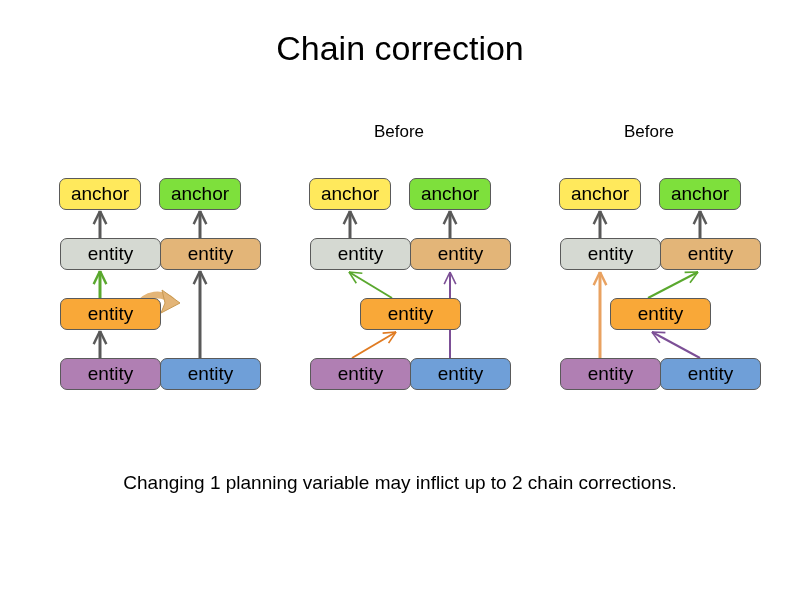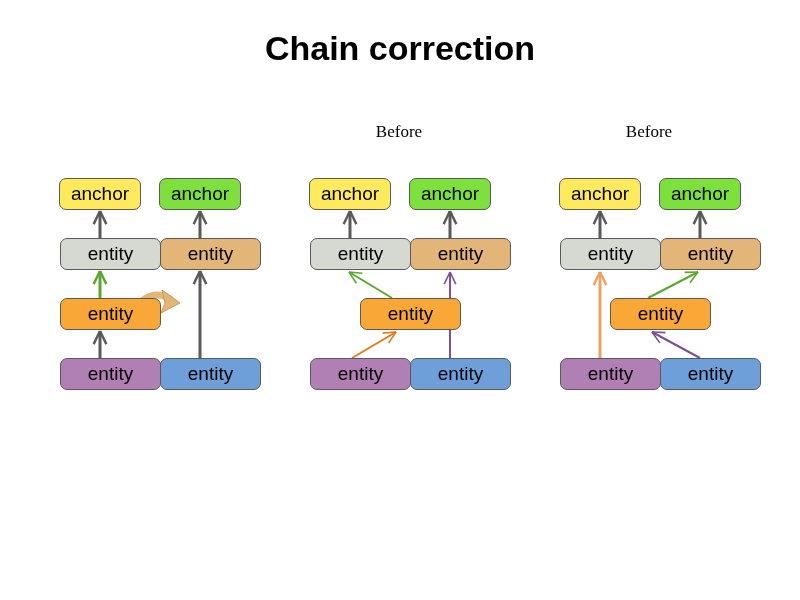--- a/index.html
+++ b/index.html
@@ -21,33 +21,32 @@
     width: 800px;
     height: 600px;
   }
   .title {
     position: absolute;
     left: 0;
     top: 28px;
     width: 800px;
     text-align: center;
     font-size: 34px;
-    font-weight: bold;
+    font-weight: normal;
     line-height: 40px;
     letter-spacing: 0px;
     color: #000000;
   }
   .group-label {
     position: absolute;
     font-size: 17px;
     line-height: 20px;
     text-align: center;
     color: #000000;
     white-space: nowrap;
-    font-family: Liberation Serif, serif;
   }
   .caption {
     position: absolute;
     left: 0;
     top: 470px;
     width: 800px;
     text-align: center;
     font-size: 19px;
     line-height: 26px;
     color: #000000;
@@ -216,14 +215,15 @@
       <div class="node-box w-entity" style="left: 410px; top: 358px; background: rgb(111, 159, 216); border-color: rgb(90, 90, 90);"><span>entity</span></div>
       <div class="node-box w-anchor" style="left: 559px; top: 178px; background: rgb(255, 233, 92); border-color: rgb(90, 90, 90);"><span>anchor</span></div>
       <div class="node-box w-anchor" style="left: 659px; top: 178px; background: rgb(126, 224, 60); border-color: rgb(90, 90, 90);"><span>anchor</span></div>
       <div class="node-box w-entity" style="left: 560px; top: 238px; background: rgb(213, 217, 210); border-color: rgb(90, 90, 90);"><span>entity</span></div>
       <div class="node-box w-entity" style="left: 660px; top: 238px; background: rgb(227, 181, 120); border-color: rgb(90, 90, 90);"><span>entity</span></div>
       <div class="node-box w-entity" style="left: 610px; top: 298px; background: rgb(249, 168, 56); border-color: rgb(90, 90, 90);"><span>entity</span></div>
       <div class="node-box w-entity" style="left: 560px; top: 358px; background: rgb(176, 127, 179); border-color: rgb(90, 90, 90);"><span>entity</span></div>
       <div class="node-box w-entity" style="left: 660px; top: 358px; background: rgb(111, 159, 216); border-color: rgb(90, 90, 90);"><span>entity</span></div>
     </div>
 
+  <div class="caption">Changing 1 planning variable may inflict up to 2 chain corrections.</div>
 
 </div>
 
 </body></html>

